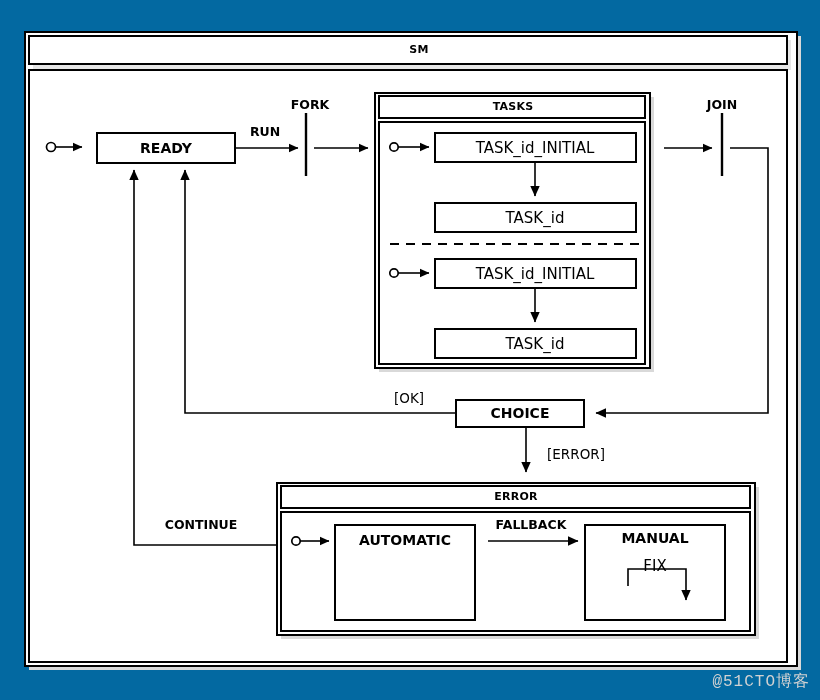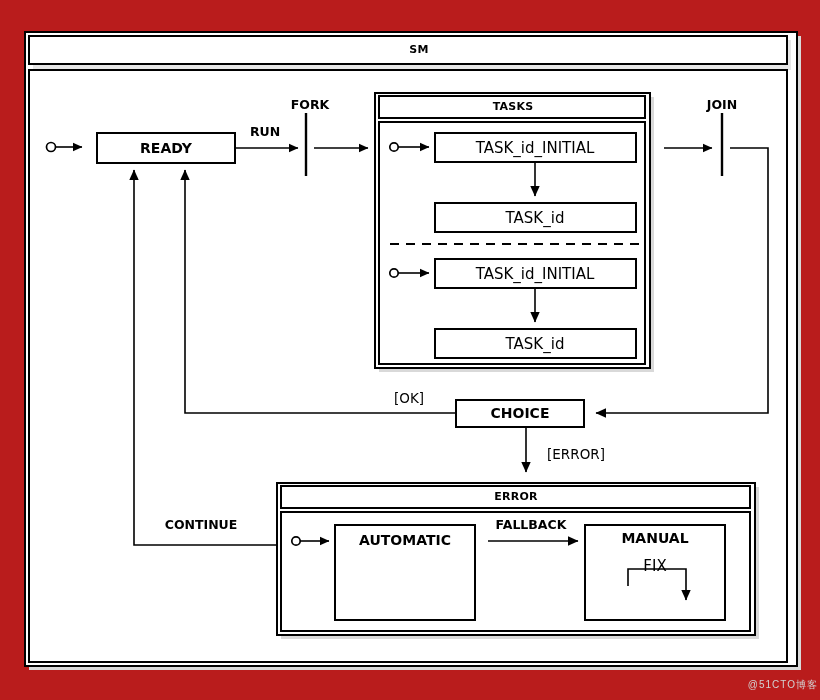--- a/index.html
+++ b/index.html
@@ -4,21 +4,21 @@
 <style>
   html, body {
     margin: 0;
     padding: 0;
     background: #ffffff;
   }
   #canvas {
     position: relative;
     width: 820px;
     height: 700px;
-    background: #b91c1c;
+    background: #0369a1;
     font-family: "DejaVu Sans", "Liberation Sans", sans-serif;
     overflow: hidden;
   }
   svg.diagram {
     position: absolute;
     top: 0;
     left: 0;
     width: 820px;
     height: 700px;
   }
@@ -85,24 +85,24 @@
   text.guard {
     font-size: 13.5px;
     font-weight: normal;
   }
   text.node-label {
     font-size: 12.5px;
     font-weight: bold;
   }
   .watermark {
     position: absolute;
-    right: 2px;
+    right: 10px;
     bottom: 8px;
-    font-family: Liberation Sans, sans-serif;
-    font-size: 10px;
+    font-family: Liberation Mono, monospace;
+    font-size: 16px;
     color: #d2d2d2;
     letter-spacing: 1px;
     user-select: none;
   }
 </style>
 </head>
 <body>
 
 <div id="canvas">
 

